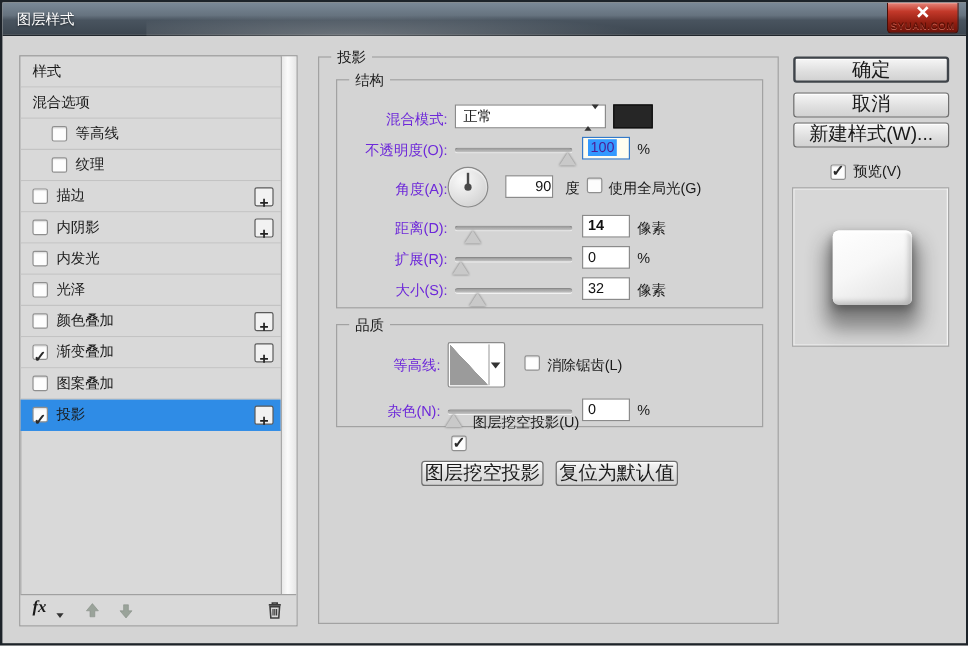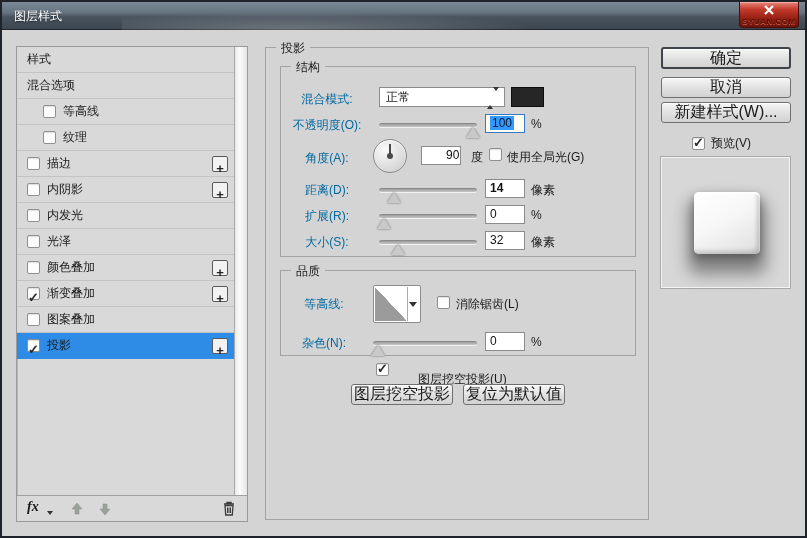--- a/index.html
+++ b/index.html
@@ -55,41 +55,41 @@
         border-left:3px solid transparent; border-right:3px solid transparent; border-top:4px solid #333; }
   .arrow-ico { position:absolute; top:5px; }
   .trash-ico { position:absolute; right:10px; top:4px; }
 
   
   .groupbox { position:absolute; border:1px solid #a2a2a2; }
   .group-legend { position:absolute; top:-8px; left:10px; background:#d4d4d4; padding:0 5px; color:#1a1a1a; }
   .main-group { left:263px; top:45px; width:384px; height:473px; }
   .struct-group { left:14px; top:18px; width:356px; height:191px; }
   .quality-group { left:14px; top:222px; width:356px; height:86px; }
-  .flabel { position:absolute; text-align:center; color:#0369a1; }
+  .flabel { position:absolute; text-align:right; color:#6d28d9; }
 
   .dropdown { position:absolute; background:#ffffff; border:1px solid #8b8b8b; height:20px;
         display:flex; align-items:center; padding-left:6px; }
   .dd-arrows { position:absolute; right:5px; top:3px; }
   .dd-arrows .up { width:0;height:0;border-left:3px solid transparent;border-right:3px solid transparent;
         border-bottom:4px solid #333; margin-bottom:2px; }
   .dd-arrows .dn { width:0;height:0;border-left:3px solid transparent;border-right:3px solid transparent;
         border-top:4px solid #333; }
   .swatch { position:absolute; border:1px solid #0d0d0d; background:#262626; }
 
   .slider-track { position:absolute; height:5px; background:linear-gradient(180deg,#9c9c9c,#c7c7c7);
         border-radius:3px; border-top:1px solid #8a8a8a; border-bottom:1px solid #f2f2f2; }
   .slider-thumb { position:absolute; top:3px; width:0; height:0;
         border-left:7px solid transparent; border-right:7px solid transparent;
         border-bottom:11px solid #c9c9c9; filter:drop-shadow(0 0 1px #6e6e6e); }
 
   .field { position:absolute; width:40px; height:19px; background:#ffffff; border:1px solid #8b8b8b;
         font-size:12px; line-height:17px; padding-left:4px; color:#111; }
   .field.focused { border:1px solid #3579c8; background:#fffdf0; }
-  .sel-text { background:#3399ff; color:#0f172a; padding:0 2px;text-align:center; }
+  .sel-text { background:#3399ff; color:#4c1d95; padding:0 2px;text-align:center; }
   .unit { position:absolute; color:#1a1a1a; }
 
   .dial { position:absolute; width:34px; height:34px; border-radius:50%;
         background:radial-gradient(circle at 35% 30%, #fafafa, #d8d8d8 70%, #c2c2c2);
         border:1px solid #8a8a8a; box-shadow:inset 0 1px 2px rgba(255,255,255,0.8); }
   .dial .needle { position:absolute; left:50%; top:4px; width:2px; height:13px; background:#4a4a4a;
         transform:translateX(-50%); }
   .dial .hub { position:absolute; left:50%; top:50%; width:6px; height:6px; background:#4a4a4a;
         border-radius:50%; transform:translate(-50%,-50%); }
 
@@ -271,21 +271,21 @@
 
       <span class="flabel" style="left:0; top:64px; width:86px;">杂色(N):</span>
       <div class="slider-track" style="left:92px; top:70px; width:104px;">
         <span class="slider-thumb" style="left:-2px;"></span>
       </div>
       <div class="field" style="left:204px; top:61px;"><span>0</span></div>
       <span class="unit" style="left:250px; top:64px;">%</span>
     </div>
 
     <span class="cb checked" style="position:absolute; left:110px; top:315px;"></span>
-    <span class="unit" style="left:128px; top:323px;margin-left:24px;">图层挖空投影(U)</span>
+    <span class="unit" style="left:128px; top:296px;">图层挖空投影(U)</span>
 
     <div class="btn" style="left:85px; top:336px; width:102px; height:21px;">
       <span>图层挖空投影</span>
     </div>
     <div class="btn" style="left:197px; top:336px; width:102px; height:21px;">
       <span>复位为默认值</span>
     </div>
   </div>
 
   <div class="btn default" style="left:659px; top:45px; width:130px; height:22px;">

